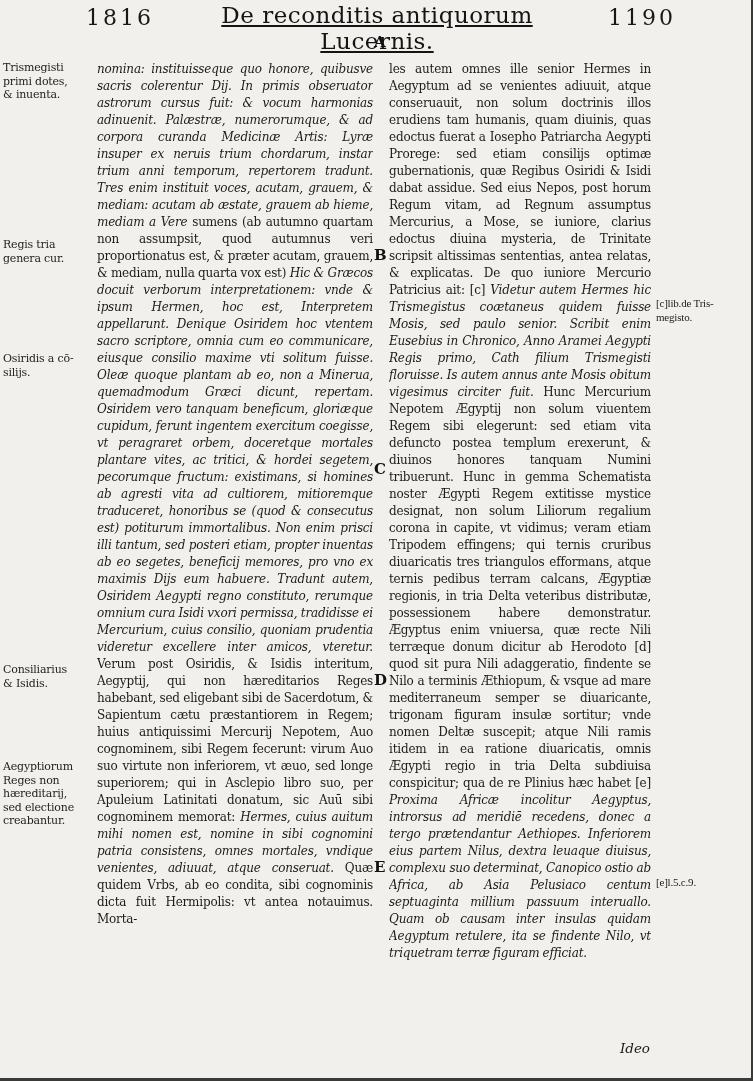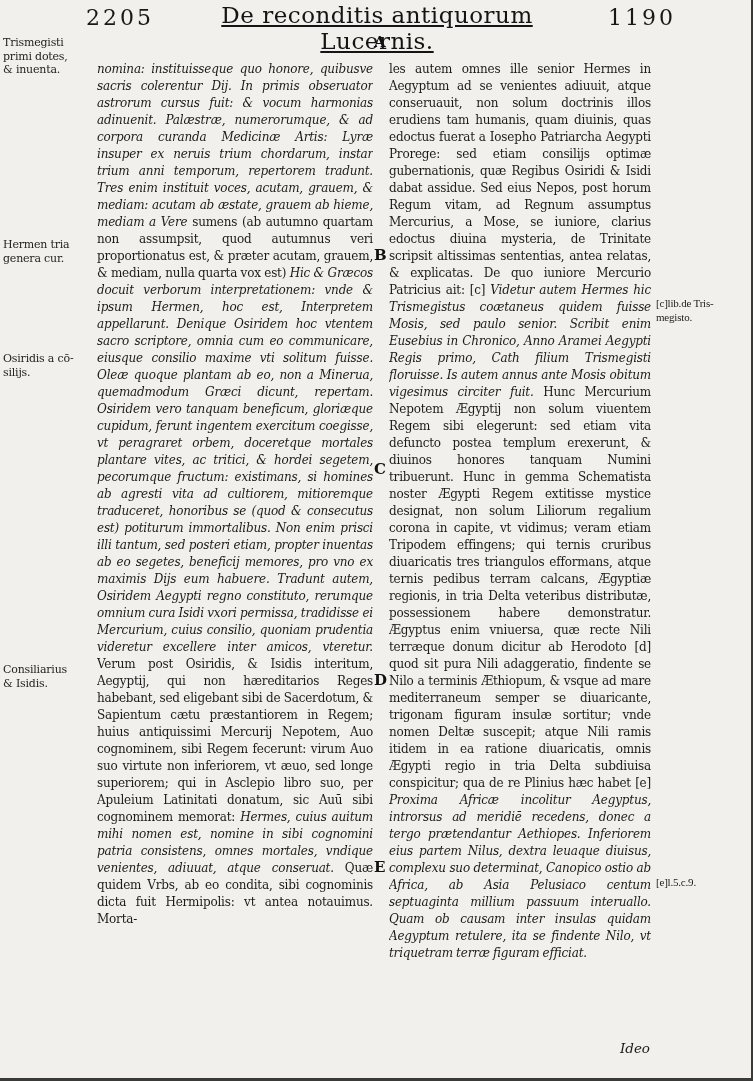--- a/index.html
+++ b/index.html
@@ -40,33 +40,38 @@
   .catchword {
     position:absolute; left:560px; top:1040px; width:90px;
     text-align:right; font-style:italic; font-size:13.5px;
   }
 </style>
 </head>
 <body>
 
 <div class="page">
 
-  <div class="pageno pageno-left">2205</div>
+  <div class="pageno pageno-left">1816</div>
   <div class="running-title">De reconditis antiquorum Lucernis.</div>
   <div class="pageno pageno-right">1190</div>
 
-  <div class="mnote mnote-left" style="top:36px">Trismegisti
+  <div class="mnote mnote-left" style="top:61px">Trismegisti
 primi dotes,
 &amp; inuenta.</div>
-  <div class="mnote mnote-left" style="top:238px">Hermen tria
+  <div class="mnote mnote-left" style="top:238px">Regis tria
 genera cur.</div>
   <div class="mnote mnote-left" style="top:352px">Osiridis a cō-
 silijs.</div>
   <div class="mnote mnote-left" style="top:663px">Consiliarius
 &amp; Isidis.</div>
+  <div class="mnote mnote-left" style="top:760px">Aegyptiorum
+Reges non
+hæreditarij,
+sed electione
+creabantur.</div>
 
   <div class="mnote mnote-right" style="top:297px">[c]lib.de Tris-
 megisto.</div>
   <div class="mnote mnote-right" style="top:876px">[e]l.5.c.9.</div>
 
   <div class="slet" style="top:33px">A</div>
   <div class="slet" style="top:246px">B</div>
   <div class="slet" style="top:460px">C</div>
   <div class="slet" style="top:671px">D</div>
   <div class="slet" style="top:858px">E</div>

